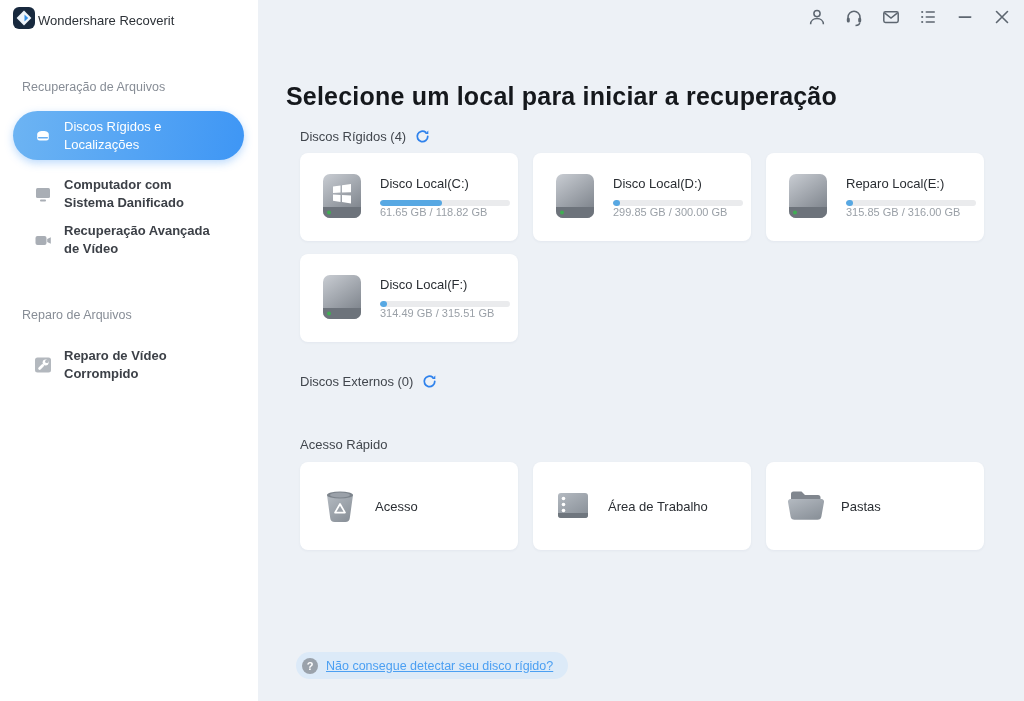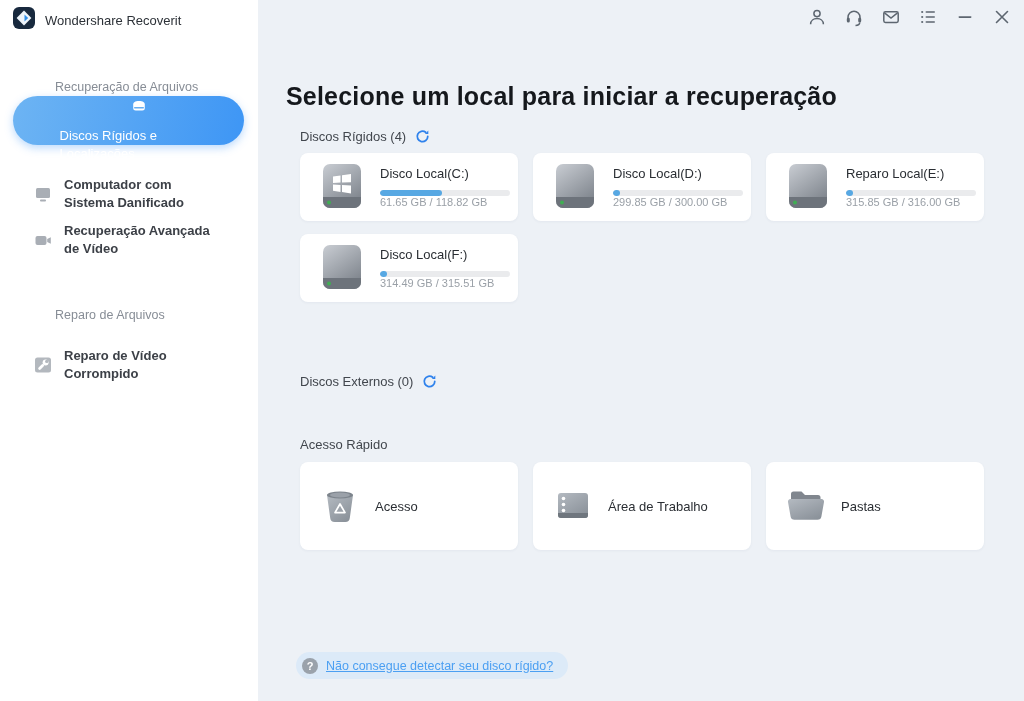--- a/index.html
+++ b/index.html
@@ -12,25 +12,25 @@
   }
   .window { position: relative; width: 1024px; height: 701px; }
 
   
   .sidebar {
     position: absolute; left: 0; top: 0; width: 258px; height: 701px;
     background: #ffffff;
   }
   .logo-row {
     position: absolute; left: 13px; top: 7px;
-    display: flex; align-items: center; gap: 10px;
+    display: flex; align-items: center; gap: 3px;
   }
   .app-title { font-size: 13px; color: #2c3137; }
   .side-section-label {
-    position: absolute; left: 22px; font-size: 12.5px; color: #878d96; margin-left: 33px;
+    position: absolute; left: 22px; font-size: 12.5px; color: #878d96;
   }
   .nav-item {
     position: absolute; left: 13px; width: 231px;
     display: flex; align-items: center; gap: 11px;
     padding-left: 20px; cursor: pointer;
   }
   .nav-item .nav-label {
     font-size: 13px; font-weight: 700; color: #3c4047;
     width: 158px; line-height: 1.35;
   }
@@ -61,21 +61,21 @@
     display: flex; align-items: center; gap: 9px;
     font-size: 13px; color: #41464d;
   }
   .refresh-btn { width: 15px; height: 15px; cursor: pointer; }
 
   .disk-grid {
     position: absolute; left: 42px; top: 153px; width: 684px;
     display: flex; flex-wrap: wrap; gap: 13px 15px;
   }
   .card {
-    width: 218px; height: 68px; background: #ffffff; border-radius: 8px;
+    width: 218px; height: 88px; background: #ffffff; border-radius: 8px;
     box-shadow: 0 1px 3px rgba(40,60,90,0.05);
     display: flex; align-items: center; cursor: pointer;
   }
   .disk-icon-wrap { margin-left: 16px; width: 52px; height: 56px; flex: 0 0 52px; }
   .disk-info { margin-left: 12px; }
   .disk-name { font-size: 13px; color: #2a2e33; margin-bottom: 9px; }
   .disk-bar { width: 130px; height: 6px; border-radius: 3px; background: #eaebed; overflow: hidden; }
   .disk-bar-fill { height: 6px; border-radius: 3px; background: #57a8e3; }
   .disk-size { font-size: 11px; color: #9aa0a7; margin-top: 0; }
 
@@ -113,21 +113,21 @@
           <rect width="22" height="22" rx="6" fill="#18293e"></rect>
           <path d="M11 3.6 L18.4 11 L11 18.4 L3.6 11 Z" fill="#edf4fb"></path>
           <path d="M11.5 7.5 L15.2 11 L11.5 14.5 Z" fill="#2f8de8"></path>
         </svg>
       </span>
       <span class="app-title">Wondershare Recoverit</span>
     </div>
 
     <div class="side-section-label" style="top:80px;">Recuperação de Arquivos</div>
 
-    <div class="nav-item selected" style="top:96px;flex-direction:column;">
+    <div class="nav-item selected" style="top:111px;">
       <span class="nav-icon">
         <svg width="20" height="20" viewBox="0 0 20 20">
           <path d="M4.2 8.5 C4.2 6.5 6 5 10 5 s5.8 1.5 5.8 3.5 V12 a2.5 2.5 0 0 1 -2.5 2.5 h-6.6 A2.5 2.5 0 0 1 4.2 12 Z" fill="#ffffff"></path>
           <rect x="5" y="11" width="10" height="1.4" rx="0.7" fill="#67aef2"></rect>
         </svg>
       </span>
       <span class="nav-label">Discos Rígidos e Localizações</span>
     </div>
 
     <div class="nav-item" style="top:176px;">

